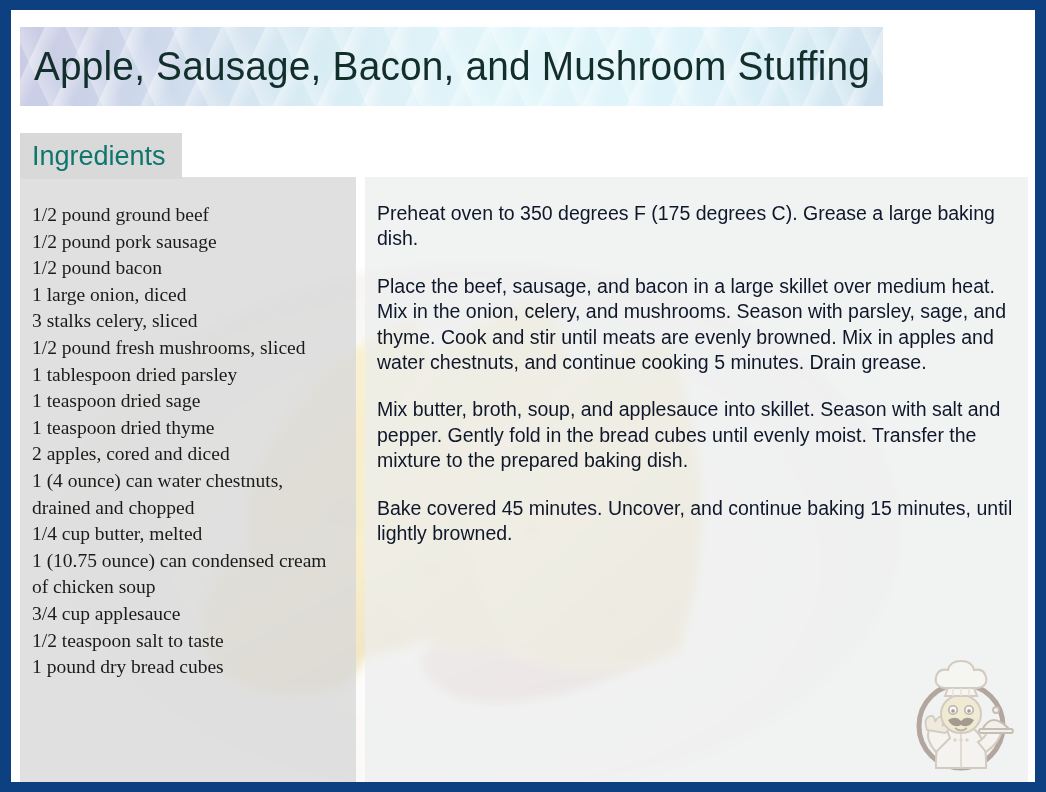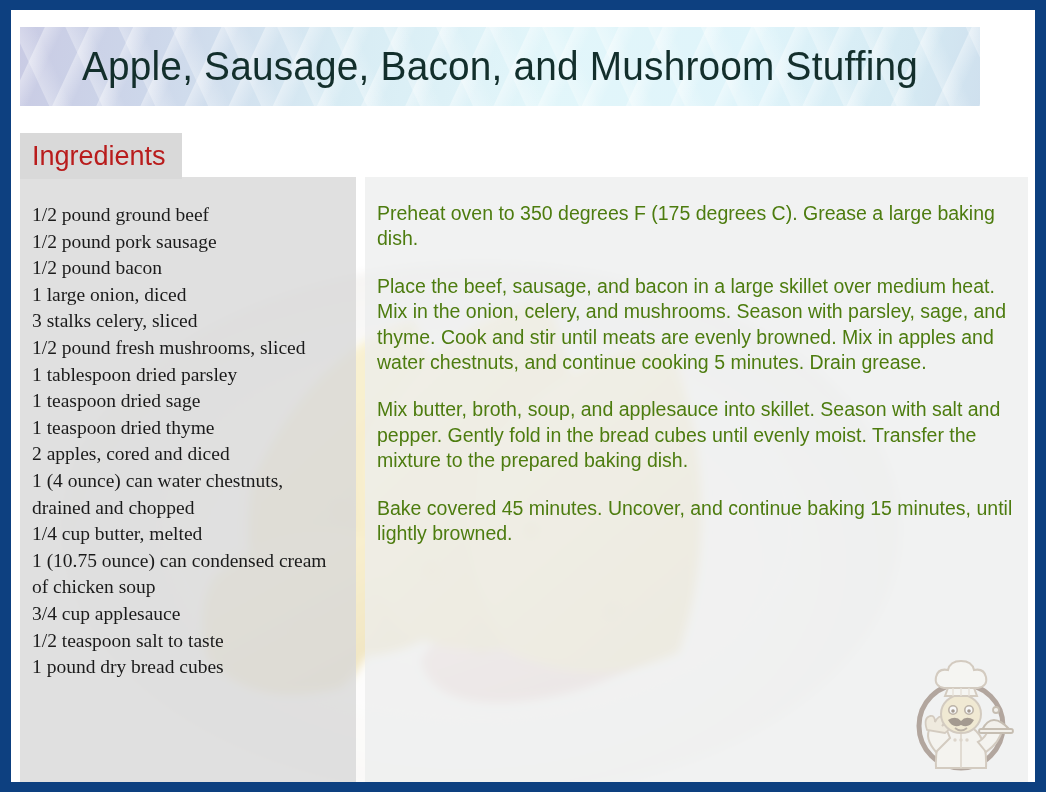--- a/index.html
+++ b/index.html
@@ -42,21 +42,21 @@
     height: 772px;
     pointer-events: none;
     z-index: 1;
   }
 
   
   #title-banner {
     position: absolute;
     left: 9px;
     top: 17px;
-    width: 960px;
+    width: 863px;
     height: 79px;
     z-index: 3;
     background:
       repeating-linear-gradient(115deg,
         rgba(255,255,255,0.00) 0px,
         rgba(255,255,255,0.00) 22px,
         rgba(255,255,255,0.38) 23px,
         rgba(255,255,255,0.00) 40px),
       repeating-linear-gradient(65deg,
         rgba(255,255,255,0.00) 0px,
@@ -75,21 +75,21 @@
     letter-spacing: 0.2px;
     white-space: nowrap;
     transform: scaleX(0.97);
   }
 
   
   .section-tab {
     position: absolute;
     z-index: 4;
     background: #d9d9d9;
-    color: #b91c1c;
+    color: #0f766e;
     font-size: 27px;
     line-height: 1;
     padding: 10px 16px 9px 12px;
     box-sizing: border-box;
     white-space: nowrap;
   }
   #tab-ingredients { left: 9px;   top: 123px; }
   #tab-directions  { left: 354px; top: 123px; background: #eceded; }
 
   
@@ -127,21 +127,21 @@
     line-height: 26.6px;
     color: #1b1b1b;
     white-space: normal;
   }
 
   
   .direction-para {
     margin: 0 0 22px 0;
     font-size: 19.5px;
     line-height: 25.4px;
-    color: #4d7c0f;
+    color: #0f172a;
   }
   .direction-para:last-child { margin-bottom: 0; }
 
   
   #chef-logo {
     position: absolute;
     right: 13px;
     bottom: 8px;
     width: 122px;
     height: 118px;

